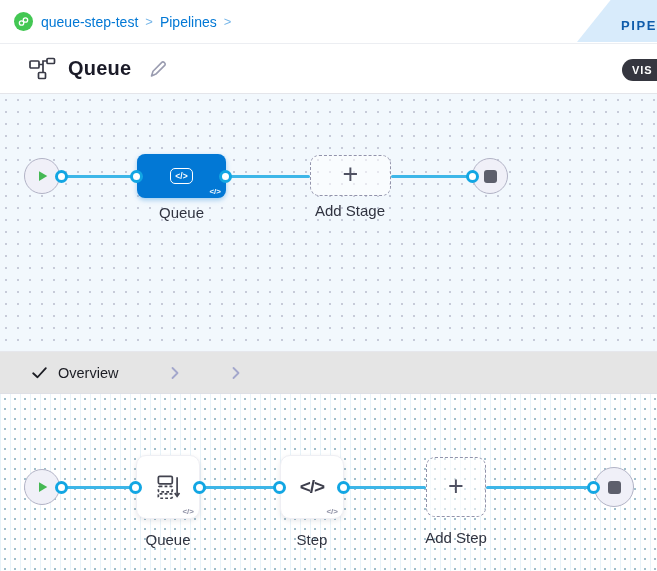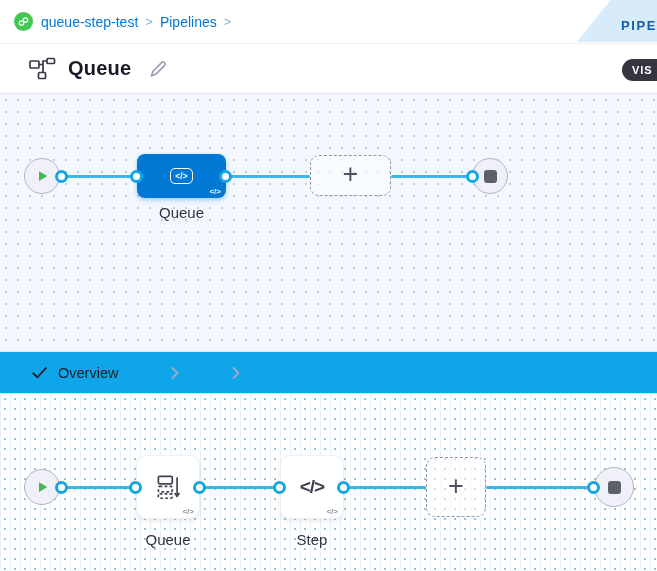--- a/index.html
+++ b/index.html
@@ -60,21 +60,21 @@
               background:rgba(255,255,255,.55); display:flex; align-items:center; justify-content:center;
               cursor:pointer; z-index:2; }
   .plus-glyph { font-size:27px; font-weight:300; color:#4f5162; line-height:1; margin-top:-2px; }
 
   .step-card { position:absolute; width:64px; height:64px; background:#fff; border:1px solid #efeff4;
                border-radius:10px; box-shadow:0 2px 5px rgba(40,41,61,.10); z-index:2; cursor:pointer;
                display:flex; align-items:center; justify-content:center; }
   .sleep-glyph { font-size:19px; font-weight:700; color:#3d3e4c; letter-spacing:-1px; }
 
   
-  .tab-bar { position:relative; height:42px; background:#0ea5e9; border-bottom:1px solid #dfe0e6;
+  .tab-bar { position:relative; height:42px; background:#e5e5e5; border-bottom:1px solid #dfe0e6;
              display:flex; align-items:stretch; padding-left:14px;gap:21px; }
   .tab { display:flex; align-items:center; gap:9px; padding:0 16px; position:relative; cursor:pointer; }
   .tab-label { font-size:14.5px; color:#1c1d24; }
   .tab.active .tab-label { font-weight:700; }
   .tab-underline { position:absolute; left:0; right:0; bottom:0; height:4px; background:#0278d5;
                    border-radius:2px 2px 0 0; }
   .tab-chevron { display:flex; align-items:center; margin:0 10px; }
 </style>
 </head>
 <body>
@@ -133,20 +133,21 @@
       <span class="ci-chip">&lt;/&gt;</span>
       <span class="code-corner on-blue">&lt;/&gt;</span>
     </div>
     <div class="port" style="left:130px;top:76px;"></div>
     <div class="port" style="left:219px;top:76px;"></div>
     <div class="node-label" style="left:137px;width:89px;top:110px;">Queue</div>
 
     <div class="add-node" style="left:310px;top:61px;width:81px;height:41px;">
       <span class="plus-glyph">+</span>
     </div>
+    <div class="node-label" style="left:300px;width:100px;top:108px;">Add Stage</div>
 
     <div class="term-node" style="left:472px;top:64px;width:36px;height:36px;">
       <span class="stop-square"></span>
     </div>
     <div class="port" style="left:466px;top:76px;"></div>
   </div>
 
   <div class="tab-bar">
     <div class="tab">
       <svg width="19" height="19" viewBox="0 0 24 24">
@@ -199,20 +200,21 @@
       <span class="sleep-glyph">&lt;/&gt;</span>
       <span class="code-corner on-white">&lt;/&gt;</span>
     </div>
     <div class="port" style="left:273px;top:87px;"></div>
     <div class="port" style="left:337px;top:87px;"></div>
     <div class="node-label" style="left:280px;width:64px;top:137px;">Step</div>
 
     <div class="add-node" style="left:426px;top:63px;width:60px;height:60px;">
       <span class="plus-glyph">+</span>
     </div>
+    <div class="node-label" style="left:406px;width:100px;top:135px;">Add Step</div>
 
     <div class="term-node" style="left:594px;top:73px;width:40px;height:40px;">
       <span class="stop-square"></span>
     </div>
     <div class="port" style="left:587px;top:87px;"></div>
   </div>
 
 </div>
 
 </body></html>

